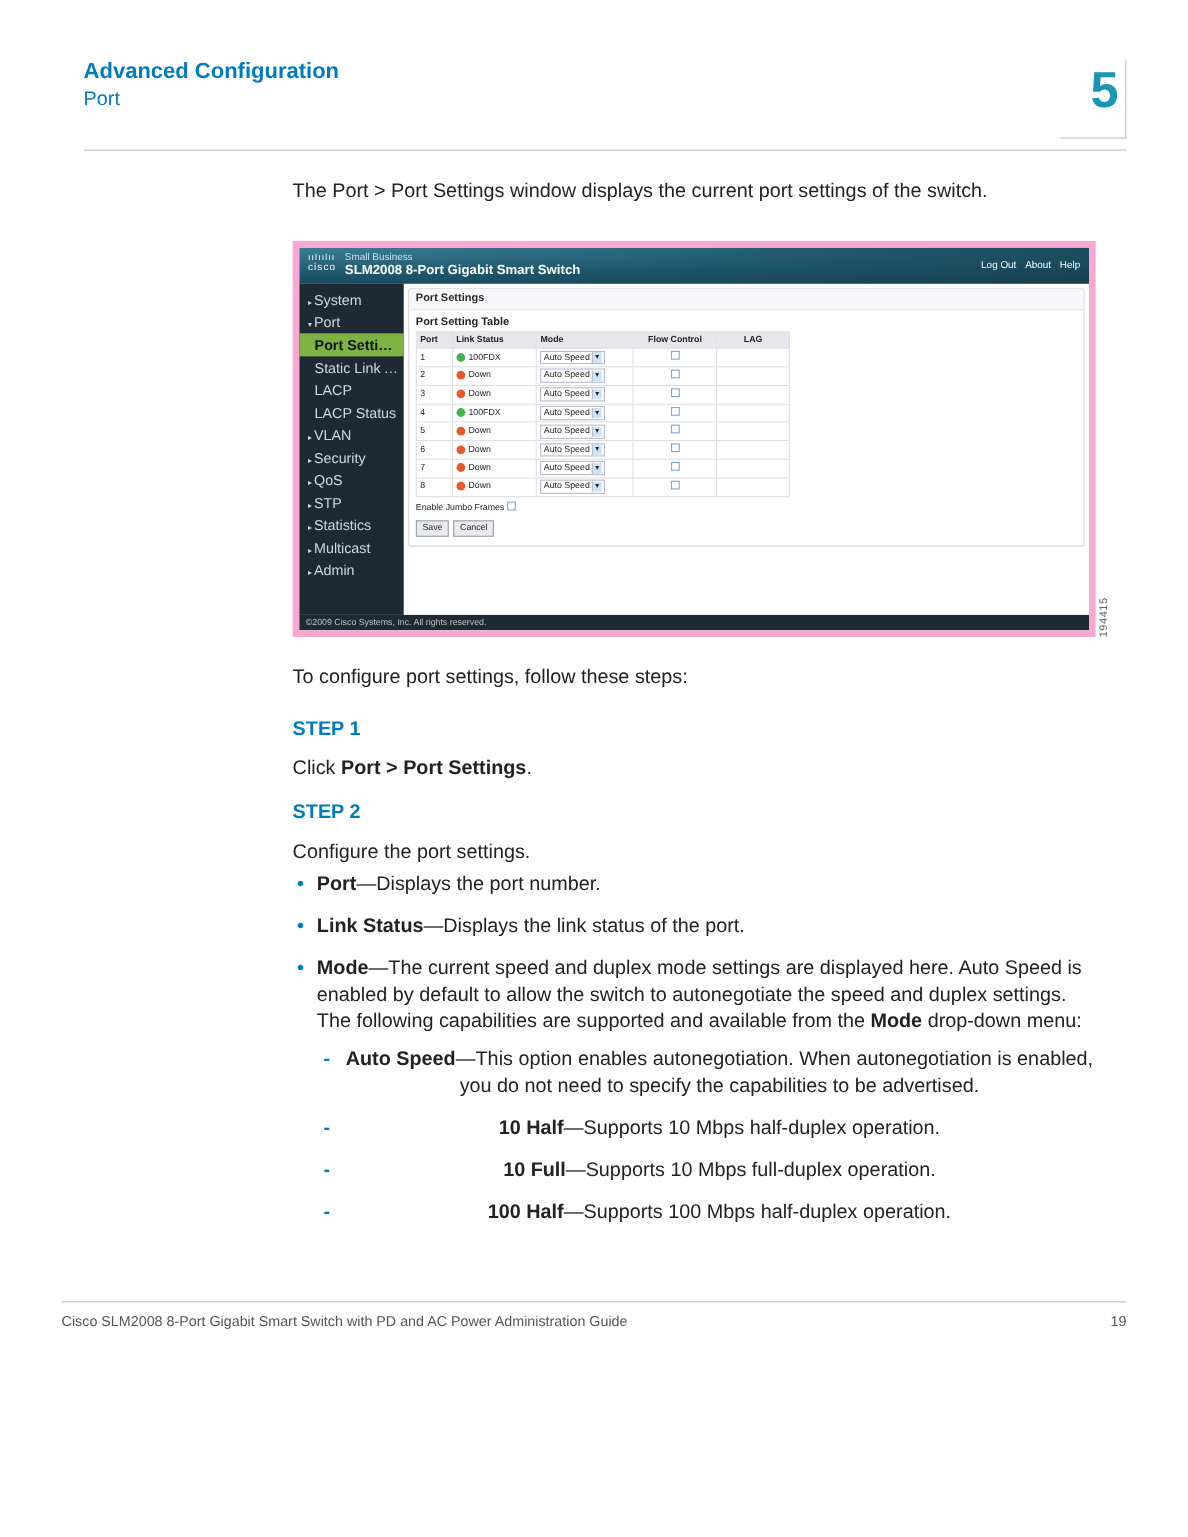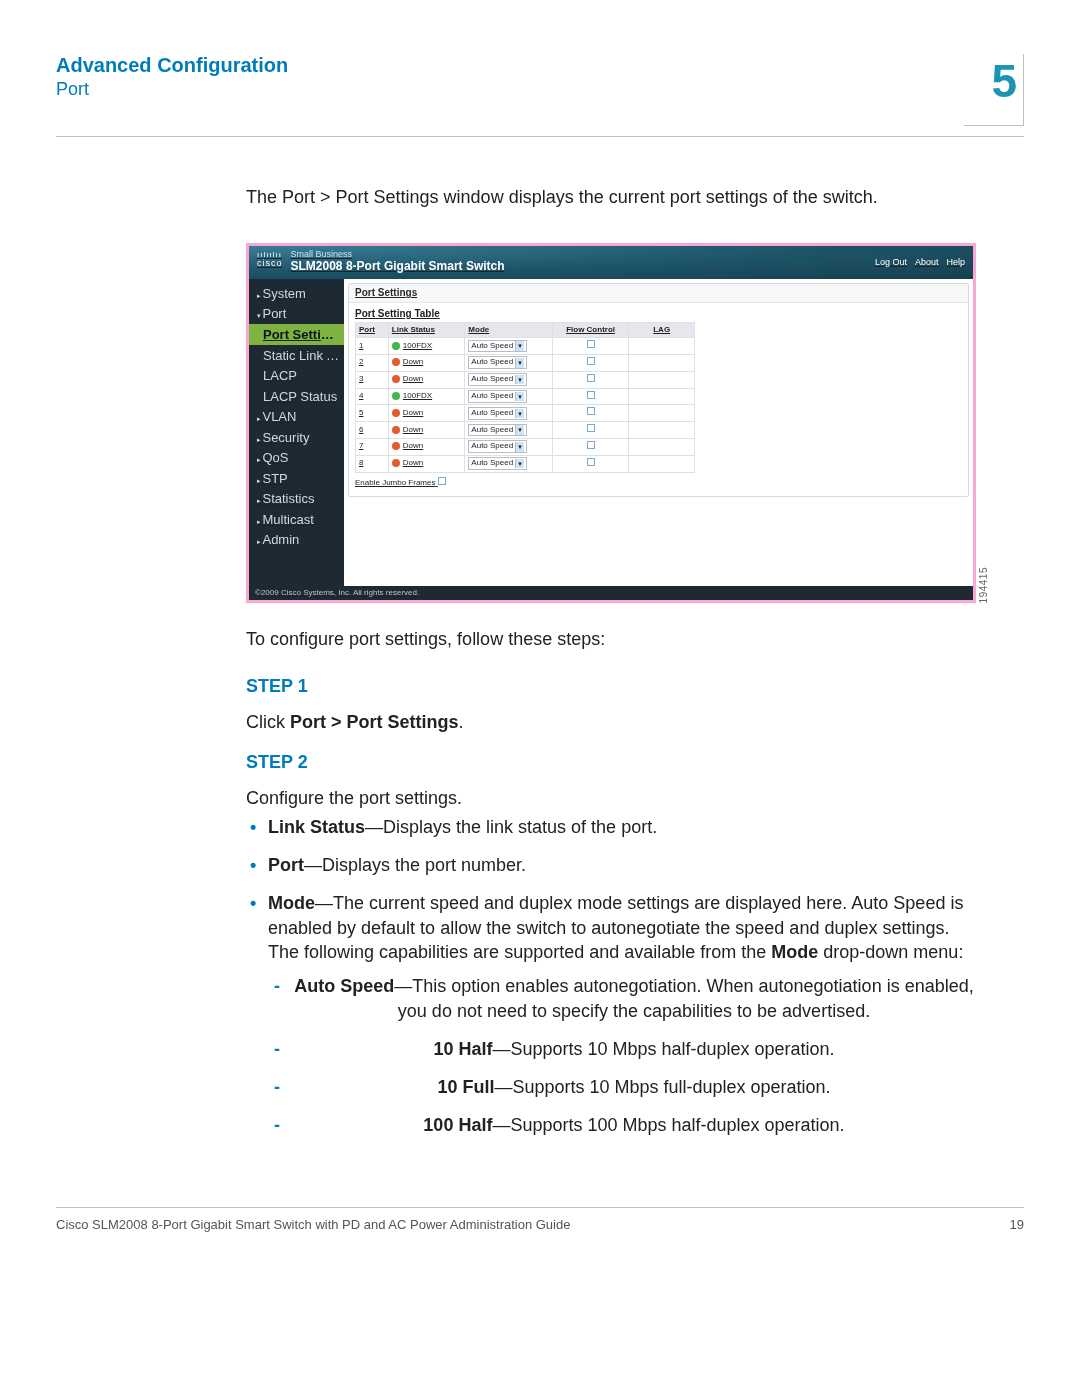--- a/index.html
+++ b/index.html
@@ -19,33 +19,33 @@
   * { box-sizing: border-box; }
   html, body { margin: 0; padding: 0; }
   body {
     width: 1080px;
     min-height: 1397px;
     background: var(--page-bg);
     font-family: var(--body-font);
     color: #1a1a1a;
     position: relative;
   }
-  .page { padding: 54px 56px 96px 56px; position: relative; }
+  .page { padding: 54px 56px 96px 76px; position: relative; }
   .header { display: flex; align-items: flex-start; justify-content: space-between; }
   .head-left { max-width: 680px; }
   .head-title { color: var(--accent); font-weight: 700; font-size: 20px; margin-bottom: 2px; }
   .head-sub { color: var(--accent); font-weight: 400; font-size: 18px; }
   .chapter-box { width: 60px; height: 72px; border: 1px solid var(--rule); border-top: none; border-left: none; padding: 4px 6px 8px 0; text-align: right; color: var(--chapnum); font-size: 46px; font-weight: 700; line-height: 1; }
   .head-rule { border: none; border-top: 1px solid var(--rule); margin: 10px 0 0 0; }
-  .content { margin-top: 48px; margin-left: 190px; width: 730px; font-size: 18px; line-height: 1.35; color: #222; }
+  .content { margin-top: 24px; margin-left: 190px; width: 730px; font-size: 18px; line-height: 1.35; color: #222; }
   .content p { margin: 0 0 22px 0; }
   .intro-space { height: 8px; }
   
   .shot-wrap { position: relative; width: 100%; margin: 4px 0 24px 0; }
-  .shot { border: 3px solid #f9a8d4; width: 100%; height: 360px; background: var(--shot-panel); display: flex; flex-direction: column; overflow: hidden; text-decoration: underline; }
+  .shot { border: 6px solid #f9a8d4; width: 100%; height: 360px; background: var(--shot-panel); display: flex; flex-direction: column; overflow: hidden; }
   .shot-id { position: absolute; right: -14px; bottom: 0; font-size: 10px; color: #666; writing-mode: vertical-rl; transform: rotate(180deg); letter-spacing: 0.5px; }
   .shot-header { background: radial-gradient(ellipse at top left, #3a7d97 0%, #1d5468 55%, #173f4e 100%); color: #fff; padding: 4px 8px 6px 8px; display: flex; align-items: center; justify-content: space-between; }
   .shot-brand { display: flex; align-items: baseline; gap: 8px; }
   .shot-logo { font-size: 9px; line-height: 1; letter-spacing: 1px; }
   .shot-logo .wave { display: block; font-size: 8px; line-height: 1; }
   .shot-title-group { display: flex; flex-direction: column; line-height: 1.1; }
   .shot-biz { font-size: 9px; color: #cde3ec; }
   .shot-tit { font-size: 12px; font-weight: 600; }
   .shot-links { font-size: 9px; display: flex; gap: 8px; }
   .shot-links span { cursor: pointer; }
@@ -247,20 +247,24 @@
                           </span></td>
                         <td class="center"><span class="shot-chk"></span></td>
                         <td class="center"></td>
                       </tr>
                     </tbody>
                 </table>
                 <div class="shot-jumbo">
                   <span>Enable Jumbo Frames</span>
                   <span class="shot-chk"></span>
                 </div>
+                <div class="shot-btns">
+                  <span class="shot-btn">Save</span>
+                  <span class="shot-btn">Cancel</span>
+                </div>
               </div>
             </div>
           </div>
         </div>
         <div class="shot-footer">©2009 Cisco Systems, Inc. All rights reserved.</div>
       </div>
       <div class="shot-id">194415</div>
     </div>
 
     <p>To configure port settings, follow these steps:</p>
@@ -270,22 +274,22 @@
         <div class="step-label">STEP 1</div>
         <div class="step-body">
           <span>Click </span><span class="bold">Port &gt; Port Settings</span><span>.</span>
         </div>
       </div>
       <div class="step">
         <div class="step-label">STEP 2</div>
         <div class="step-body">
           <div>Configure the port settings.</div>
           <ul class="b1" id="b1">
+              <li><span class="bold">Port</span><span>—Displays the port number.</span></li>
               <li><span class="bold">Link Status</span><span>—Displays the link status of the port.</span></li>
-              <li><span class="bold">Port</span><span>—Displays the port number.</span></li>
               <li><span class="bold">Mode</span><span>—The current speed and duplex mode settings are displayed here. Auto Speed is enabled by default to allow the switch to autonegotiate the speed and duplex settings. The following capabilities are supported and available from the </span><span class="bold">Mode</span><span> drop-down menu:</span><ul class="b2">
                   <li><span class="bold">Auto Speed</span><span>—This option enables autonegotiation. When autonegotiation is enabled, you do not need to specify the capabilities to be advertised.</span></li>
                   <li><span class="bold">10 Half</span><span>—Supports 10 Mbps half-duplex operation.</span></li>
                   <li><span class="bold">10 Full</span><span>—Supports 10 Mbps full-duplex operation.</span></li>
                   <li><span class="bold">100 Half</span><span>—Supports 100 Mbps half-duplex operation.</span></li>
                 </ul></li>
             </ul>
         </div>
       </div>
     </div>

